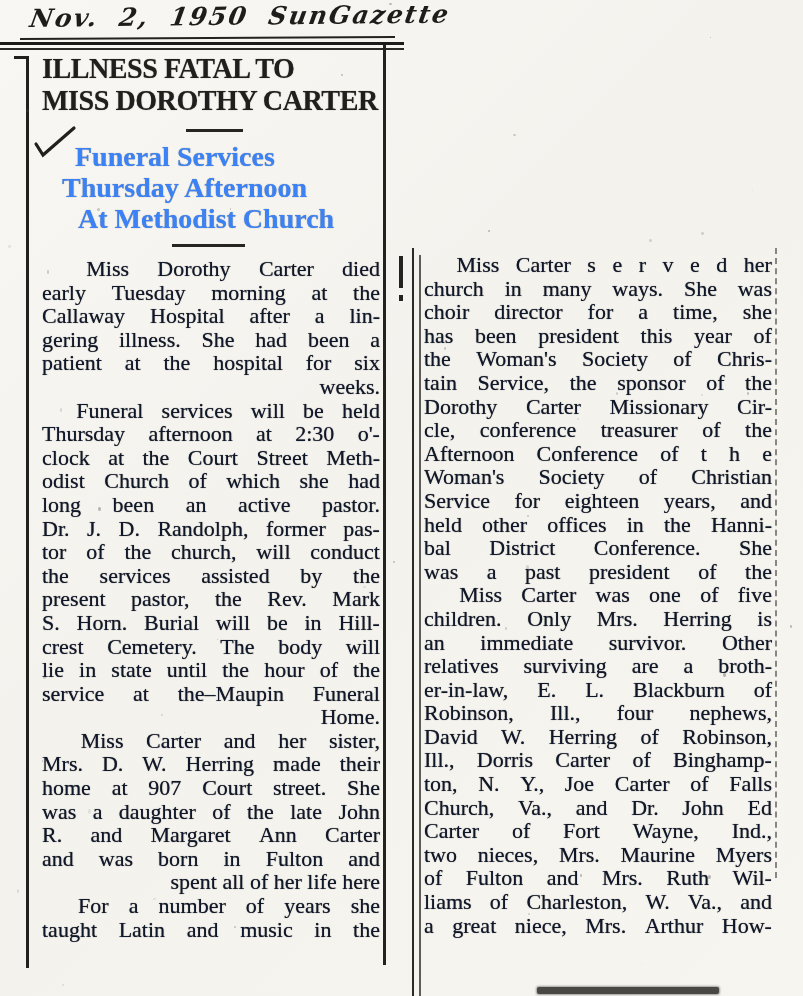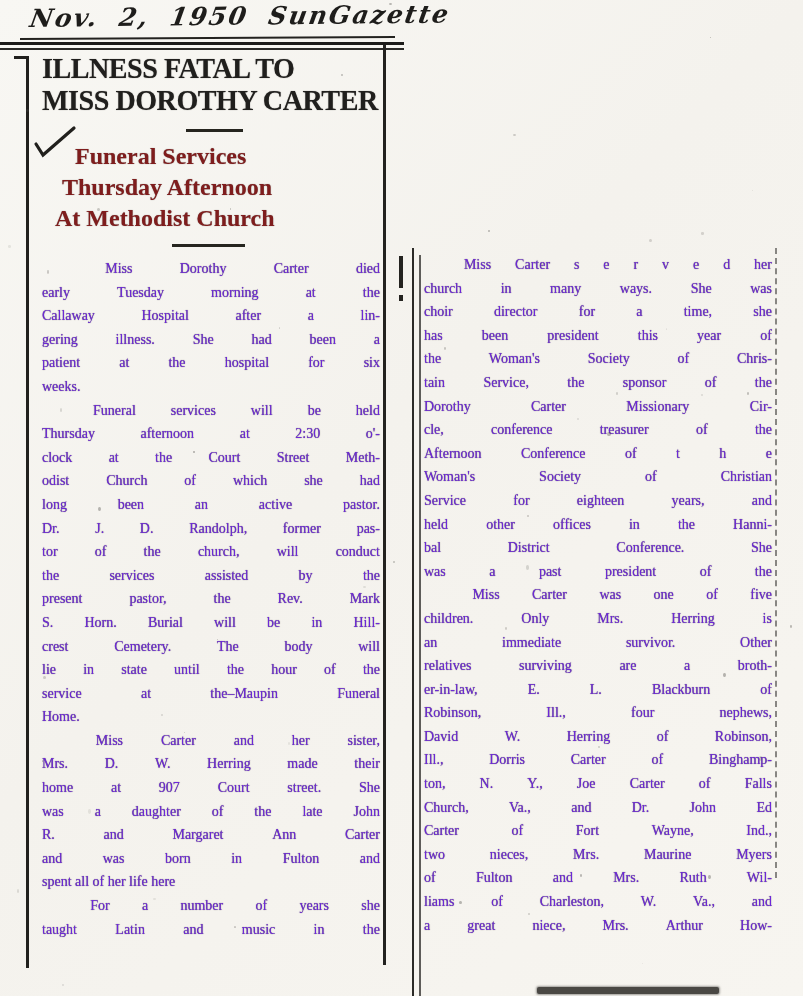--- a/index.html
+++ b/index.html
@@ -40,34 +40,35 @@
     white-space:nowrap;
   }
 
   
   .checkmark{left:33px;top:124px;width:44px;height:34px;}
 
   
   .subhead-rule-top{left:186px;top:129px;width:57px;height:3px;background:#26251f;}
   .subhead{
     left:55px;top:141px;width:310px;
-    font-weight:700;font-size:24px;line-height:31px;
-    color:#7f1d1d;text-shadow:0 0 1px rgba(36,35,31,0.5);
+    font-weight:700;font-size:28px;line-height:31px;
+    color:#3b82f6;text-shadow:0 0 1px rgba(36,35,31,0.5);
     white-space:nowrap;
   }
   .subhead .sh0{padding-left:20px;}
   .subhead .sh1{padding-left:7px;}
-  .subhead .sh2{padding-left:0;}
+  .subhead .sh2{padding-left:0;margin-left:23px;}
   .subhead-rule-bottom{left:172px;top:244px;width:73px;height:3px;background:#26251f;}
 
   
   .body-col{
-    font-size:14px;line-height:23.6px;
-    color:#6d28d9;
+    font-size:22px;line-height:23.6px;
+    color:#0f172a;
     text-shadow:0 0 0.9px rgba(52,49,45,0.85);
+    text-align:right;
   }
   .left-body{left:42px;top:257px;width:338px;}
   .right-body{left:424px;top:253px;width:348px;}
   .para{margin:0;}
   .line{display:flex;justify-content:space-between;height:23.6px;align-items:baseline;white-space:nowrap;}
   .line.last{display:block;}
   .indent{display:inline-block;width:16px;flex:0 0 16px;}
 
   
   .rc-rule-a{left:412px;top:248px;width:2px;height:748px;background:#2b2a27;}

